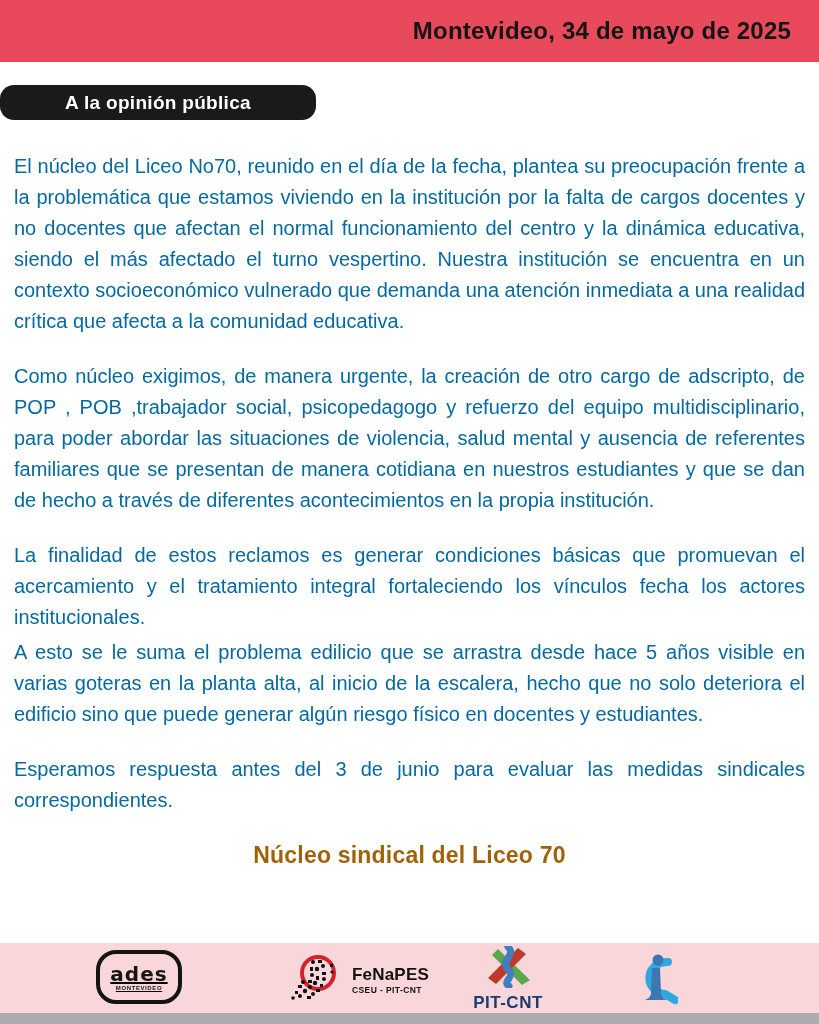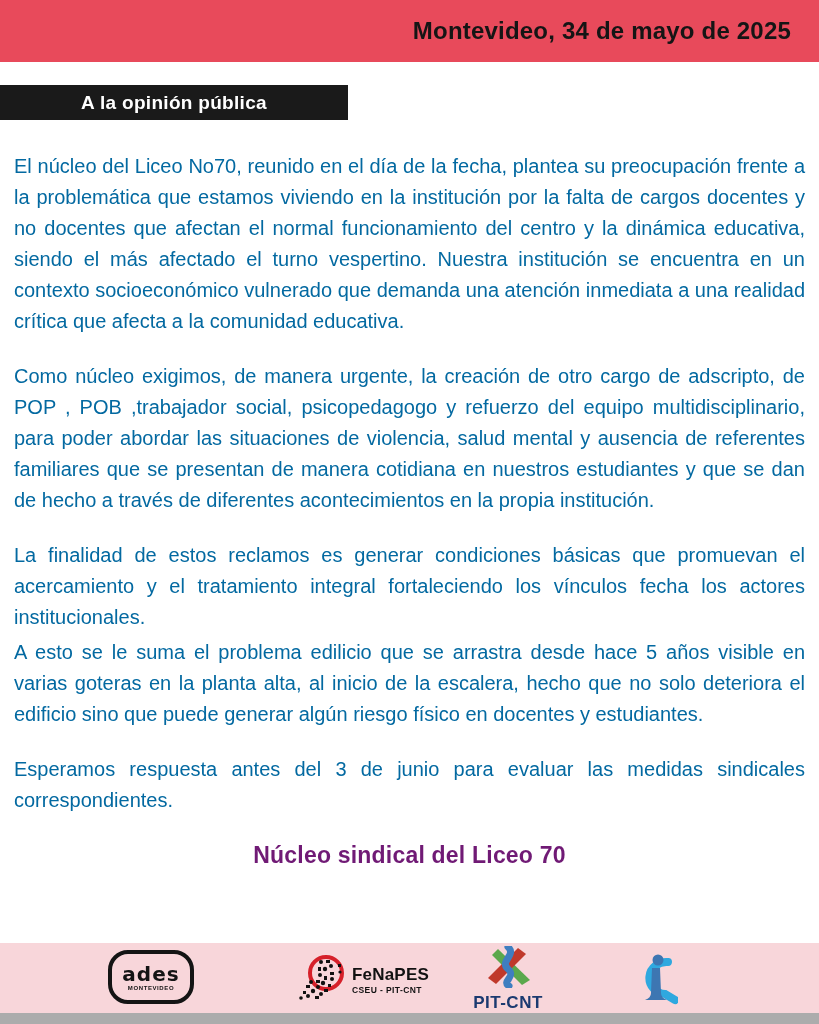--- a/index.html
+++ b/index.html
@@ -8,55 +8,55 @@
     font-family:"Liberation Sans","DejaVu Sans",sans-serif;
   }
   
   .topbar{
     position:absolute;top:0;left:0;width:819px;height:62px;background:#E84A5B;
     display:flex;align-items:center;justify-content:flex-end;box-sizing:border-box;padding-right:28px;
   }
   .topbar .date{font-size:24px;font-weight:bold;color:#151515;letter-spacing:.2px;}
   
   .badge{
-    position:absolute;top:85px;left:0;width:348px;height:35px;background:#1A1A1A;
-    display:flex;align-items:center;justify-content:center;
+    position:absolute;top:85px;left:0;width:316px;height:35px;background:#1A1A1A;
+    display:flex;align-items:center;justify-content:center;border-radius:14px;
   }
   .badge span{color:#ffffff;font-size:19px;font-weight:bold;letter-spacing:.3px;}
   
   .content{
     position:absolute;top:151px;left:14px;right:14px;
     color:#0369a1;font-size:20px;line-height:31px;text-align:justify;text-justify:inter-word;
   }
   .para{margin:0;}
   .para + .para{margin-top:24px;}
   .para.tight{margin-top:4px;}
   
   .signature{
     position:absolute;top:842px;left:0;width:819px;text-align:center;
-    font-size:23px;font-weight:bold;color:#701a75;letter-spacing:.2px;
+    font-size:23px;font-weight:bold;color:#a16207;letter-spacing:.2px;
   }
   
   .logos-band{
     position:absolute;left:0;top:943px;width:819px;height:70px;background:#F8D6DA;
   }
   .bottom-strip{
     position:absolute;left:0;top:1013px;width:819px;height:11px;background:#ACACAC;
   }
   .logo{position:absolute;display:flex;align-items:center;}
   
-  .logo.ades{left:108px;top:7px;}
+  .logo.ades{left:96px;top:7px;text-decoration:underline;}
   .ades-box{
     width:78px;height:46px;border:4px solid #141414;border-radius:20px;
     display:flex;flex-direction:column;align-items:center;justify-content:center;background:transparent;
   }
   .ades-text{font-family:"DejaVu Sans",sans-serif;font-weight:bold;font-size:20px;line-height:20px;color:#141414;letter-spacing:1px;}
   .ades-sub{font-size:6px;font-weight:bold;color:#141414;letter-spacing:.6px;margin-top:1px;}
   
-  .logo.fenapes{left:294px;top:6px;gap:0;}
+  .logo.fenapes{left:286px;top:6px;gap:8px;}
   .fenapes-text{display:flex;flex-direction:column;line-height:1;}
   .fenapes-title{font-size:17px;font-weight:bold;color:#121212;letter-spacing:.2px;}
   .fenapes-sub{font-size:8.5px;font-weight:bold;color:#121212;letter-spacing:.4px;margin-top:3px;}
   
   .logo.pitcnt{left:458px;top:3px;width:100px;flex-direction:column;justify-content:center;}
   .pitcnt-label{font-size:17px;font-weight:bold;color:#1B3A70;letter-spacing:.5px;margin-top:1px;}
   
   .logo.ei{left:630px;top:8px;}
 </style>
 </head>

